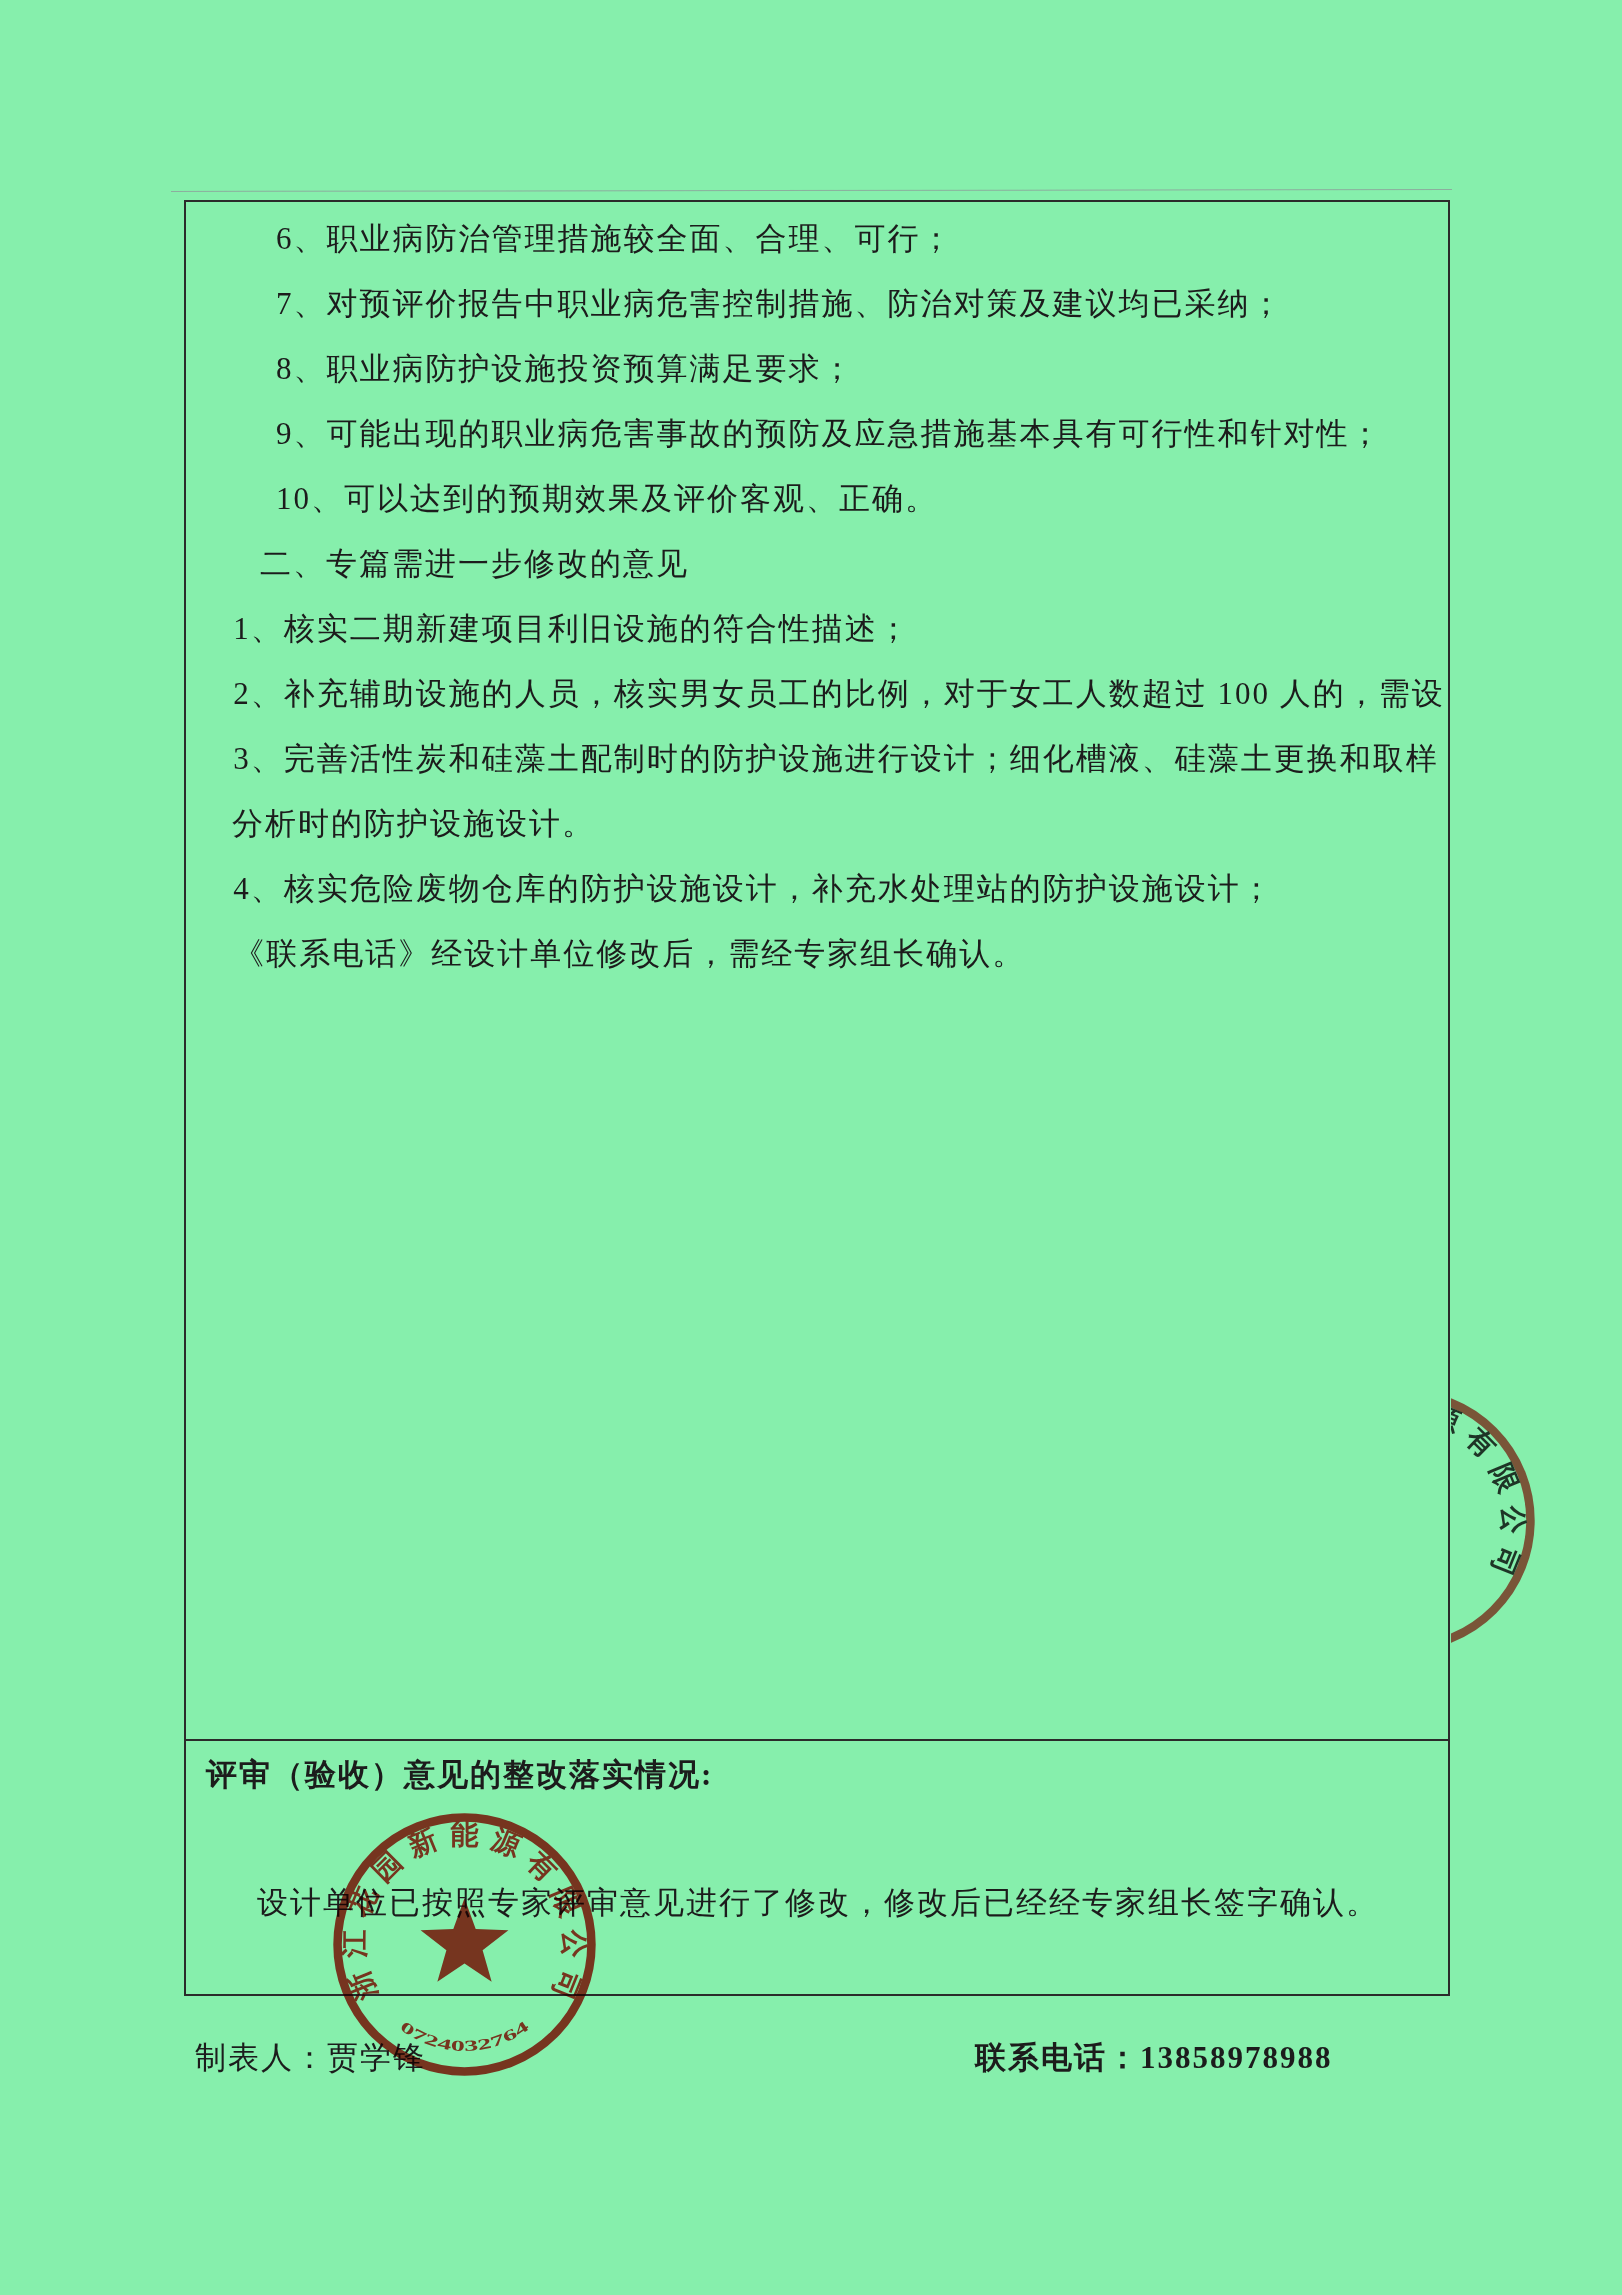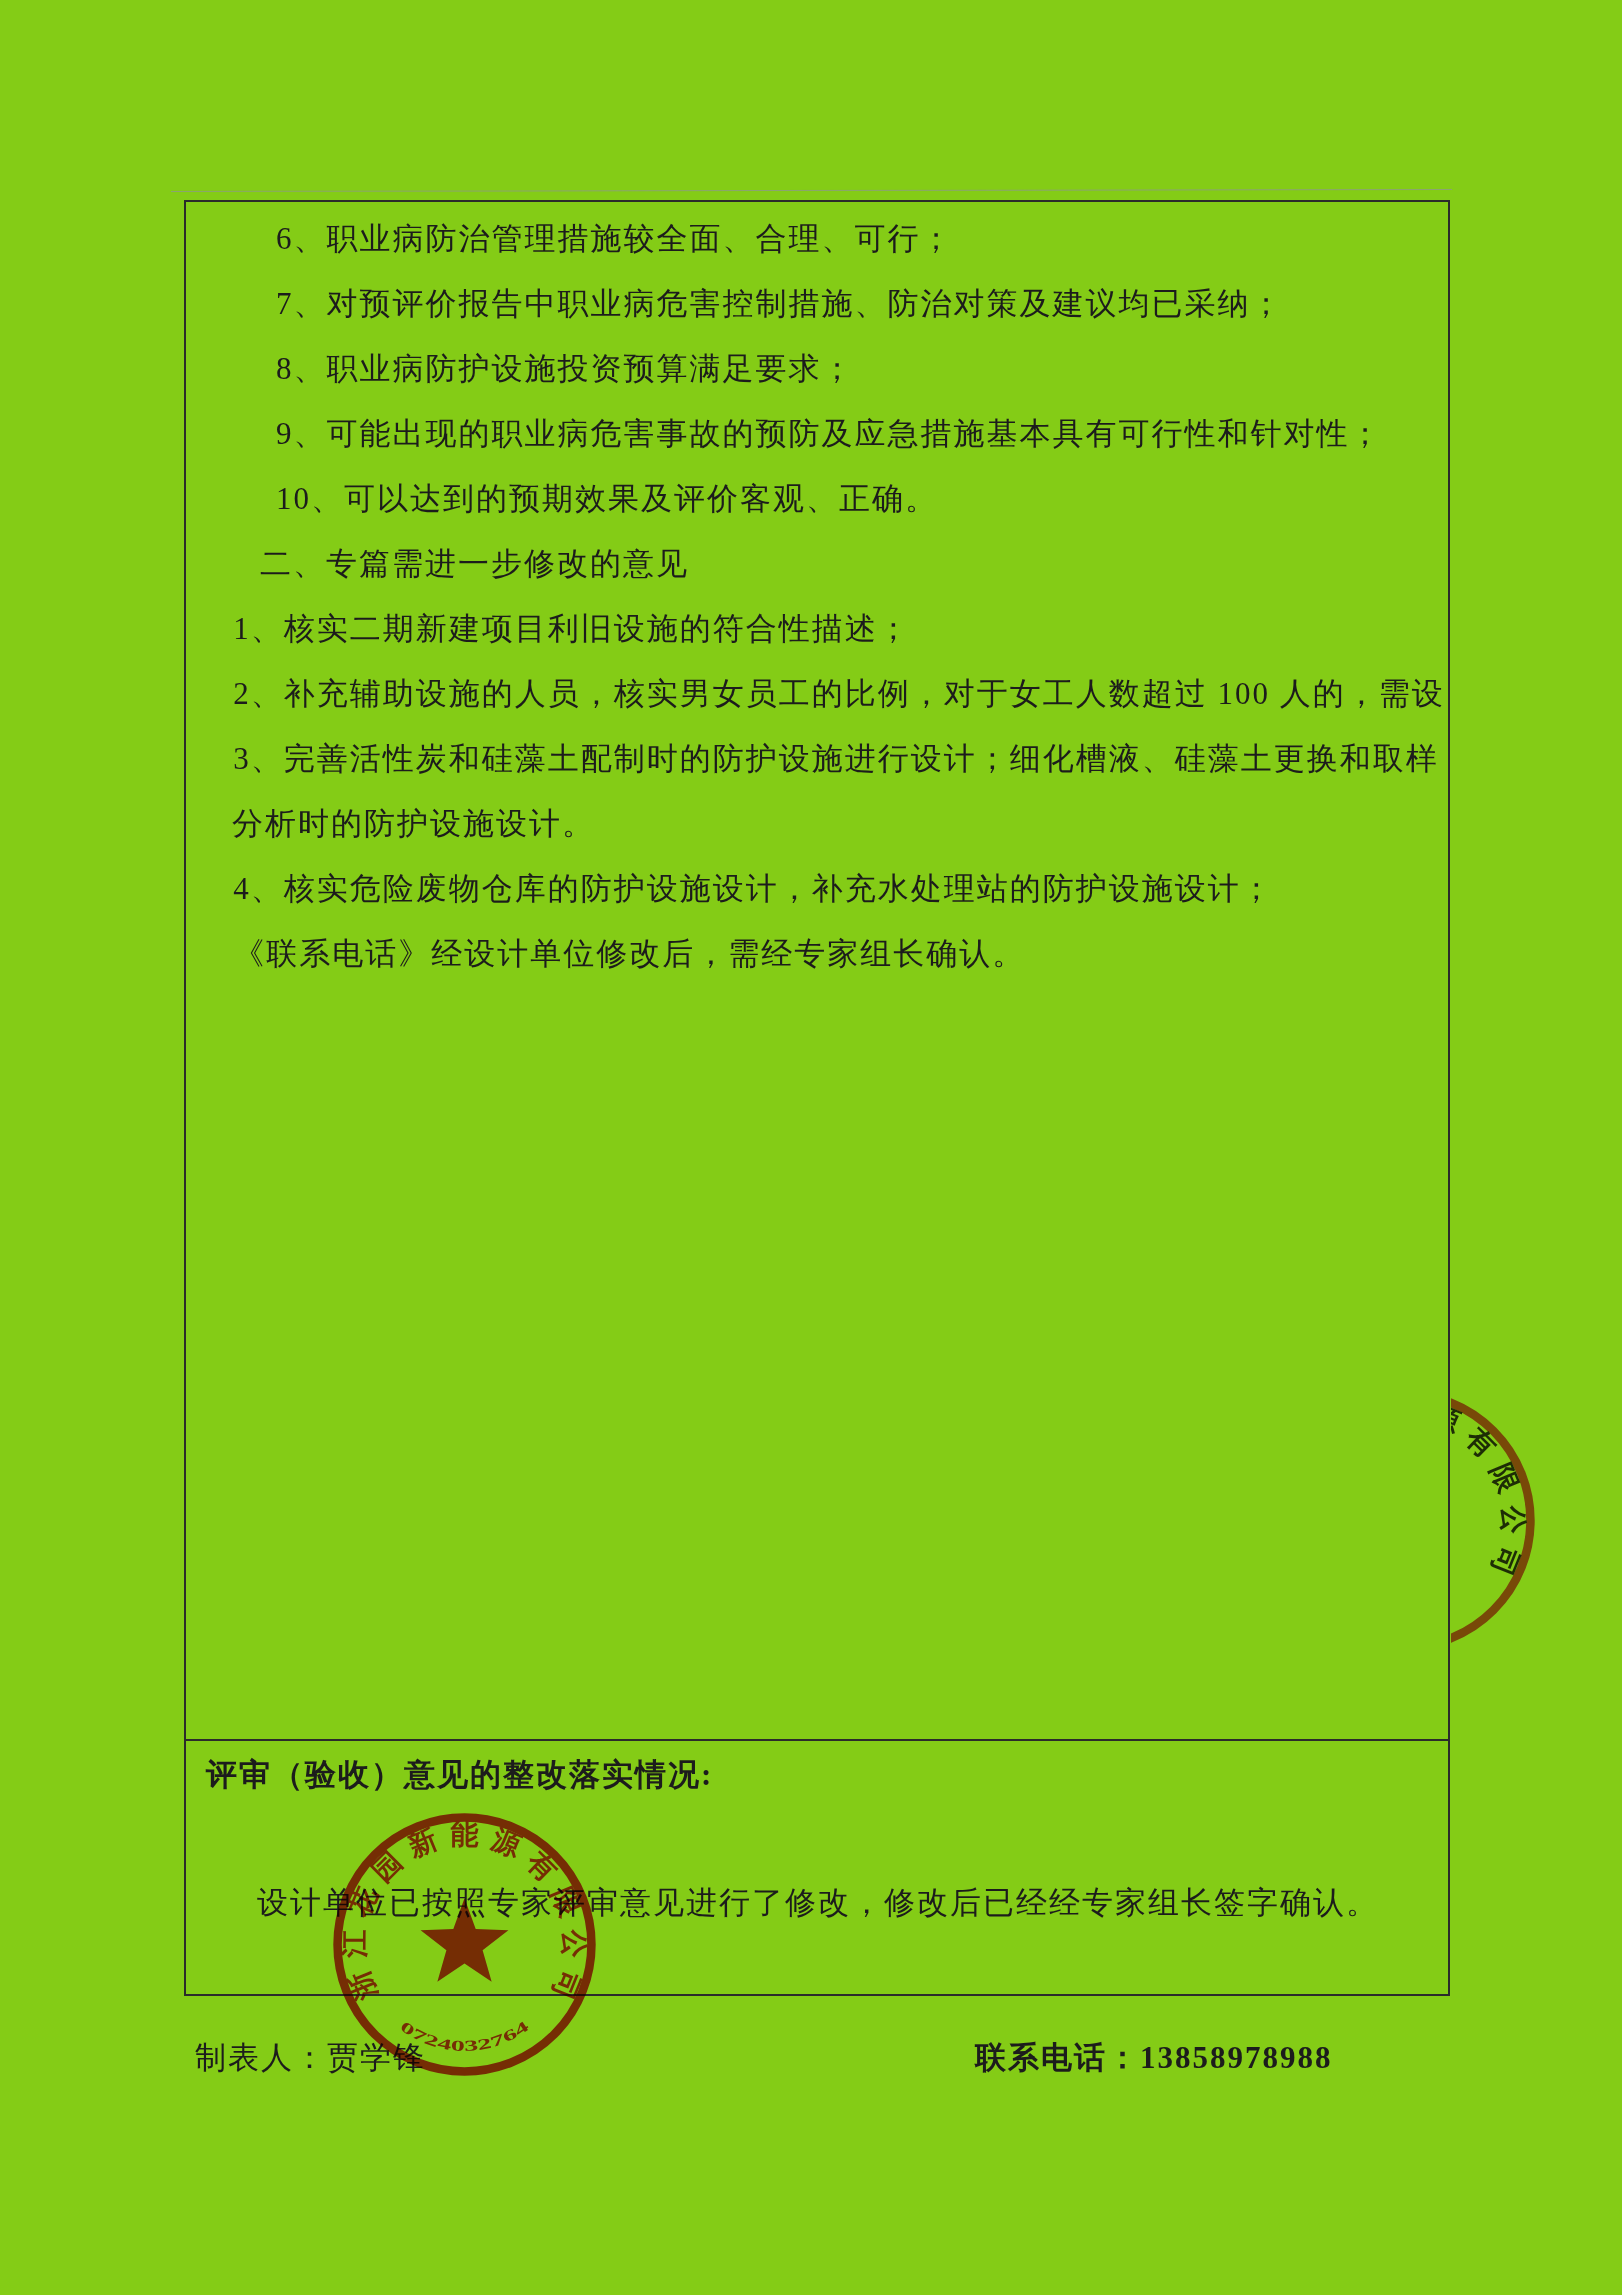--- a/index.html
+++ b/index.html
@@ -1,20 +1,20 @@
 <!DOCTYPE html>
 <html style="font-size:10.5px"><head>
 <meta charset="utf-8">
 <title>审查意见表</title>
 <style>
   html,body{margin:0;padding:0;background:#e8e8e8;}
   .page{
     position:relative;
     width:1623px;height:2295px;
-    background:#84cc16;
+    background:#86efac;
     overflow:hidden;
     font-family:"Liberation Serif","DejaVu Serif",serif;
     color:#1c1c1c;
   }
   
   .artifact-line{
     position:absolute;left:171px;top:190px;width:1281px;height:1.3px;
     background:#8f9398;opacity:.7;transform:rotate(-.08deg);
   }
   

